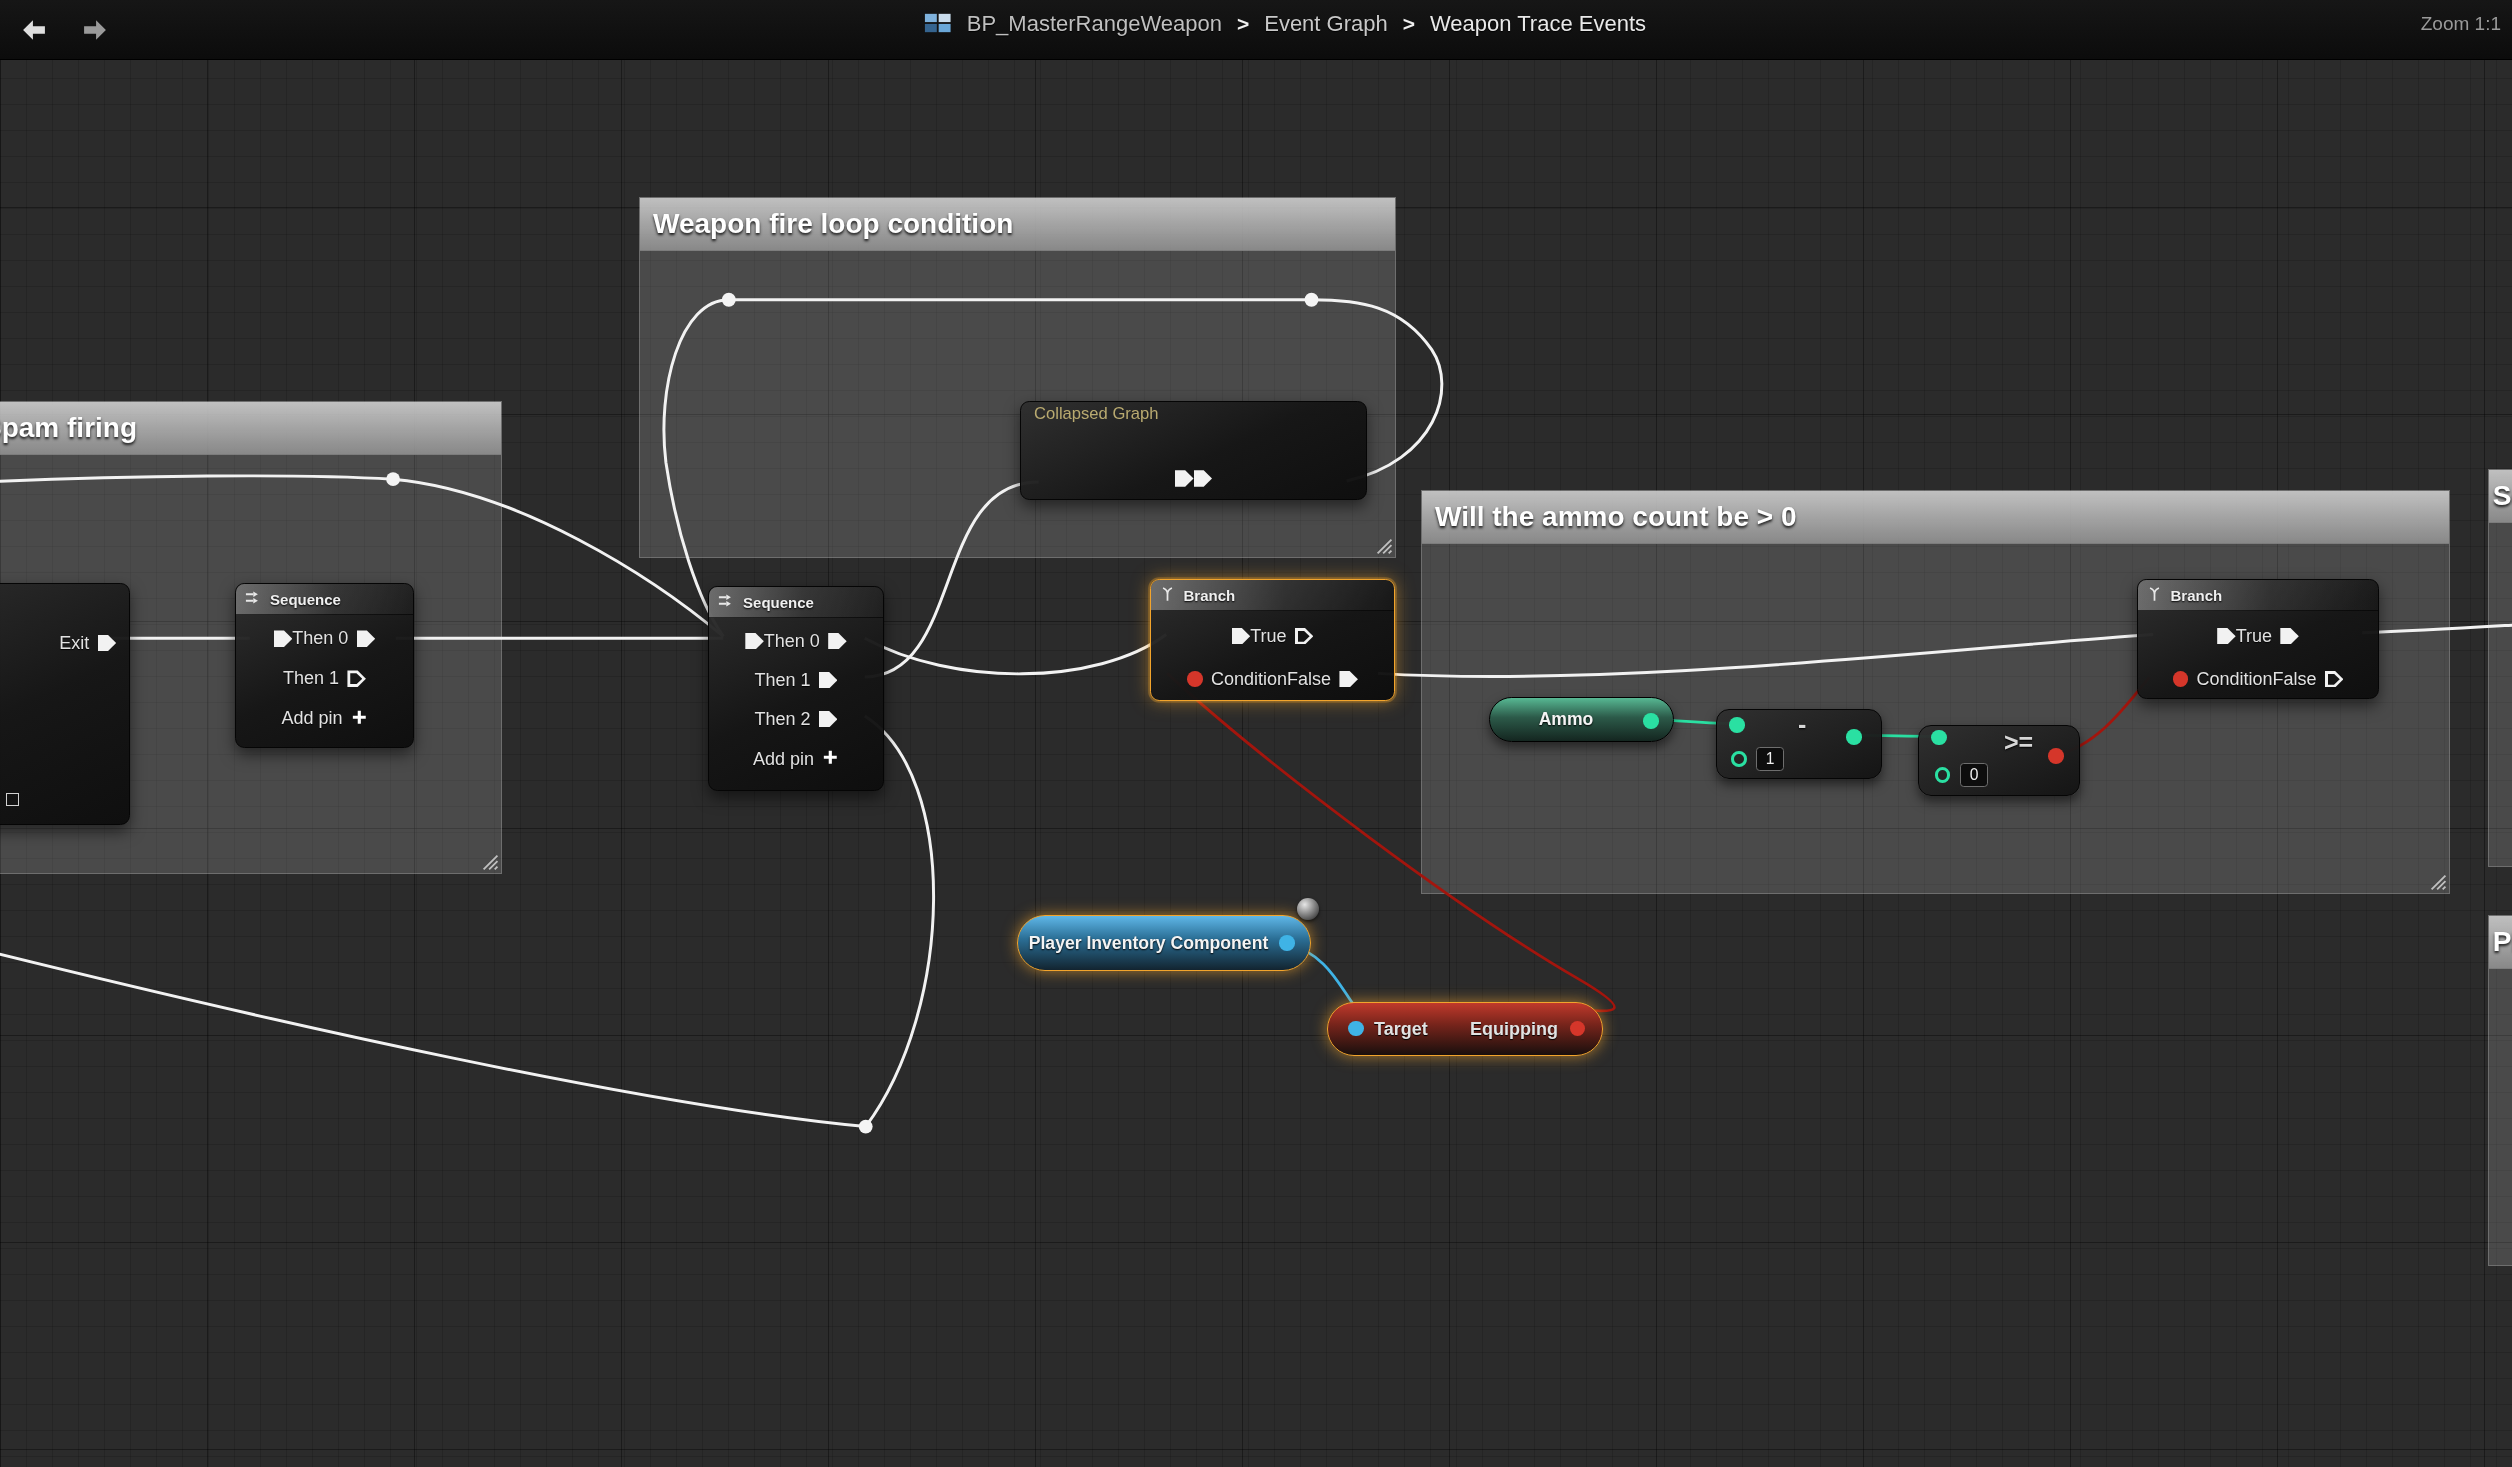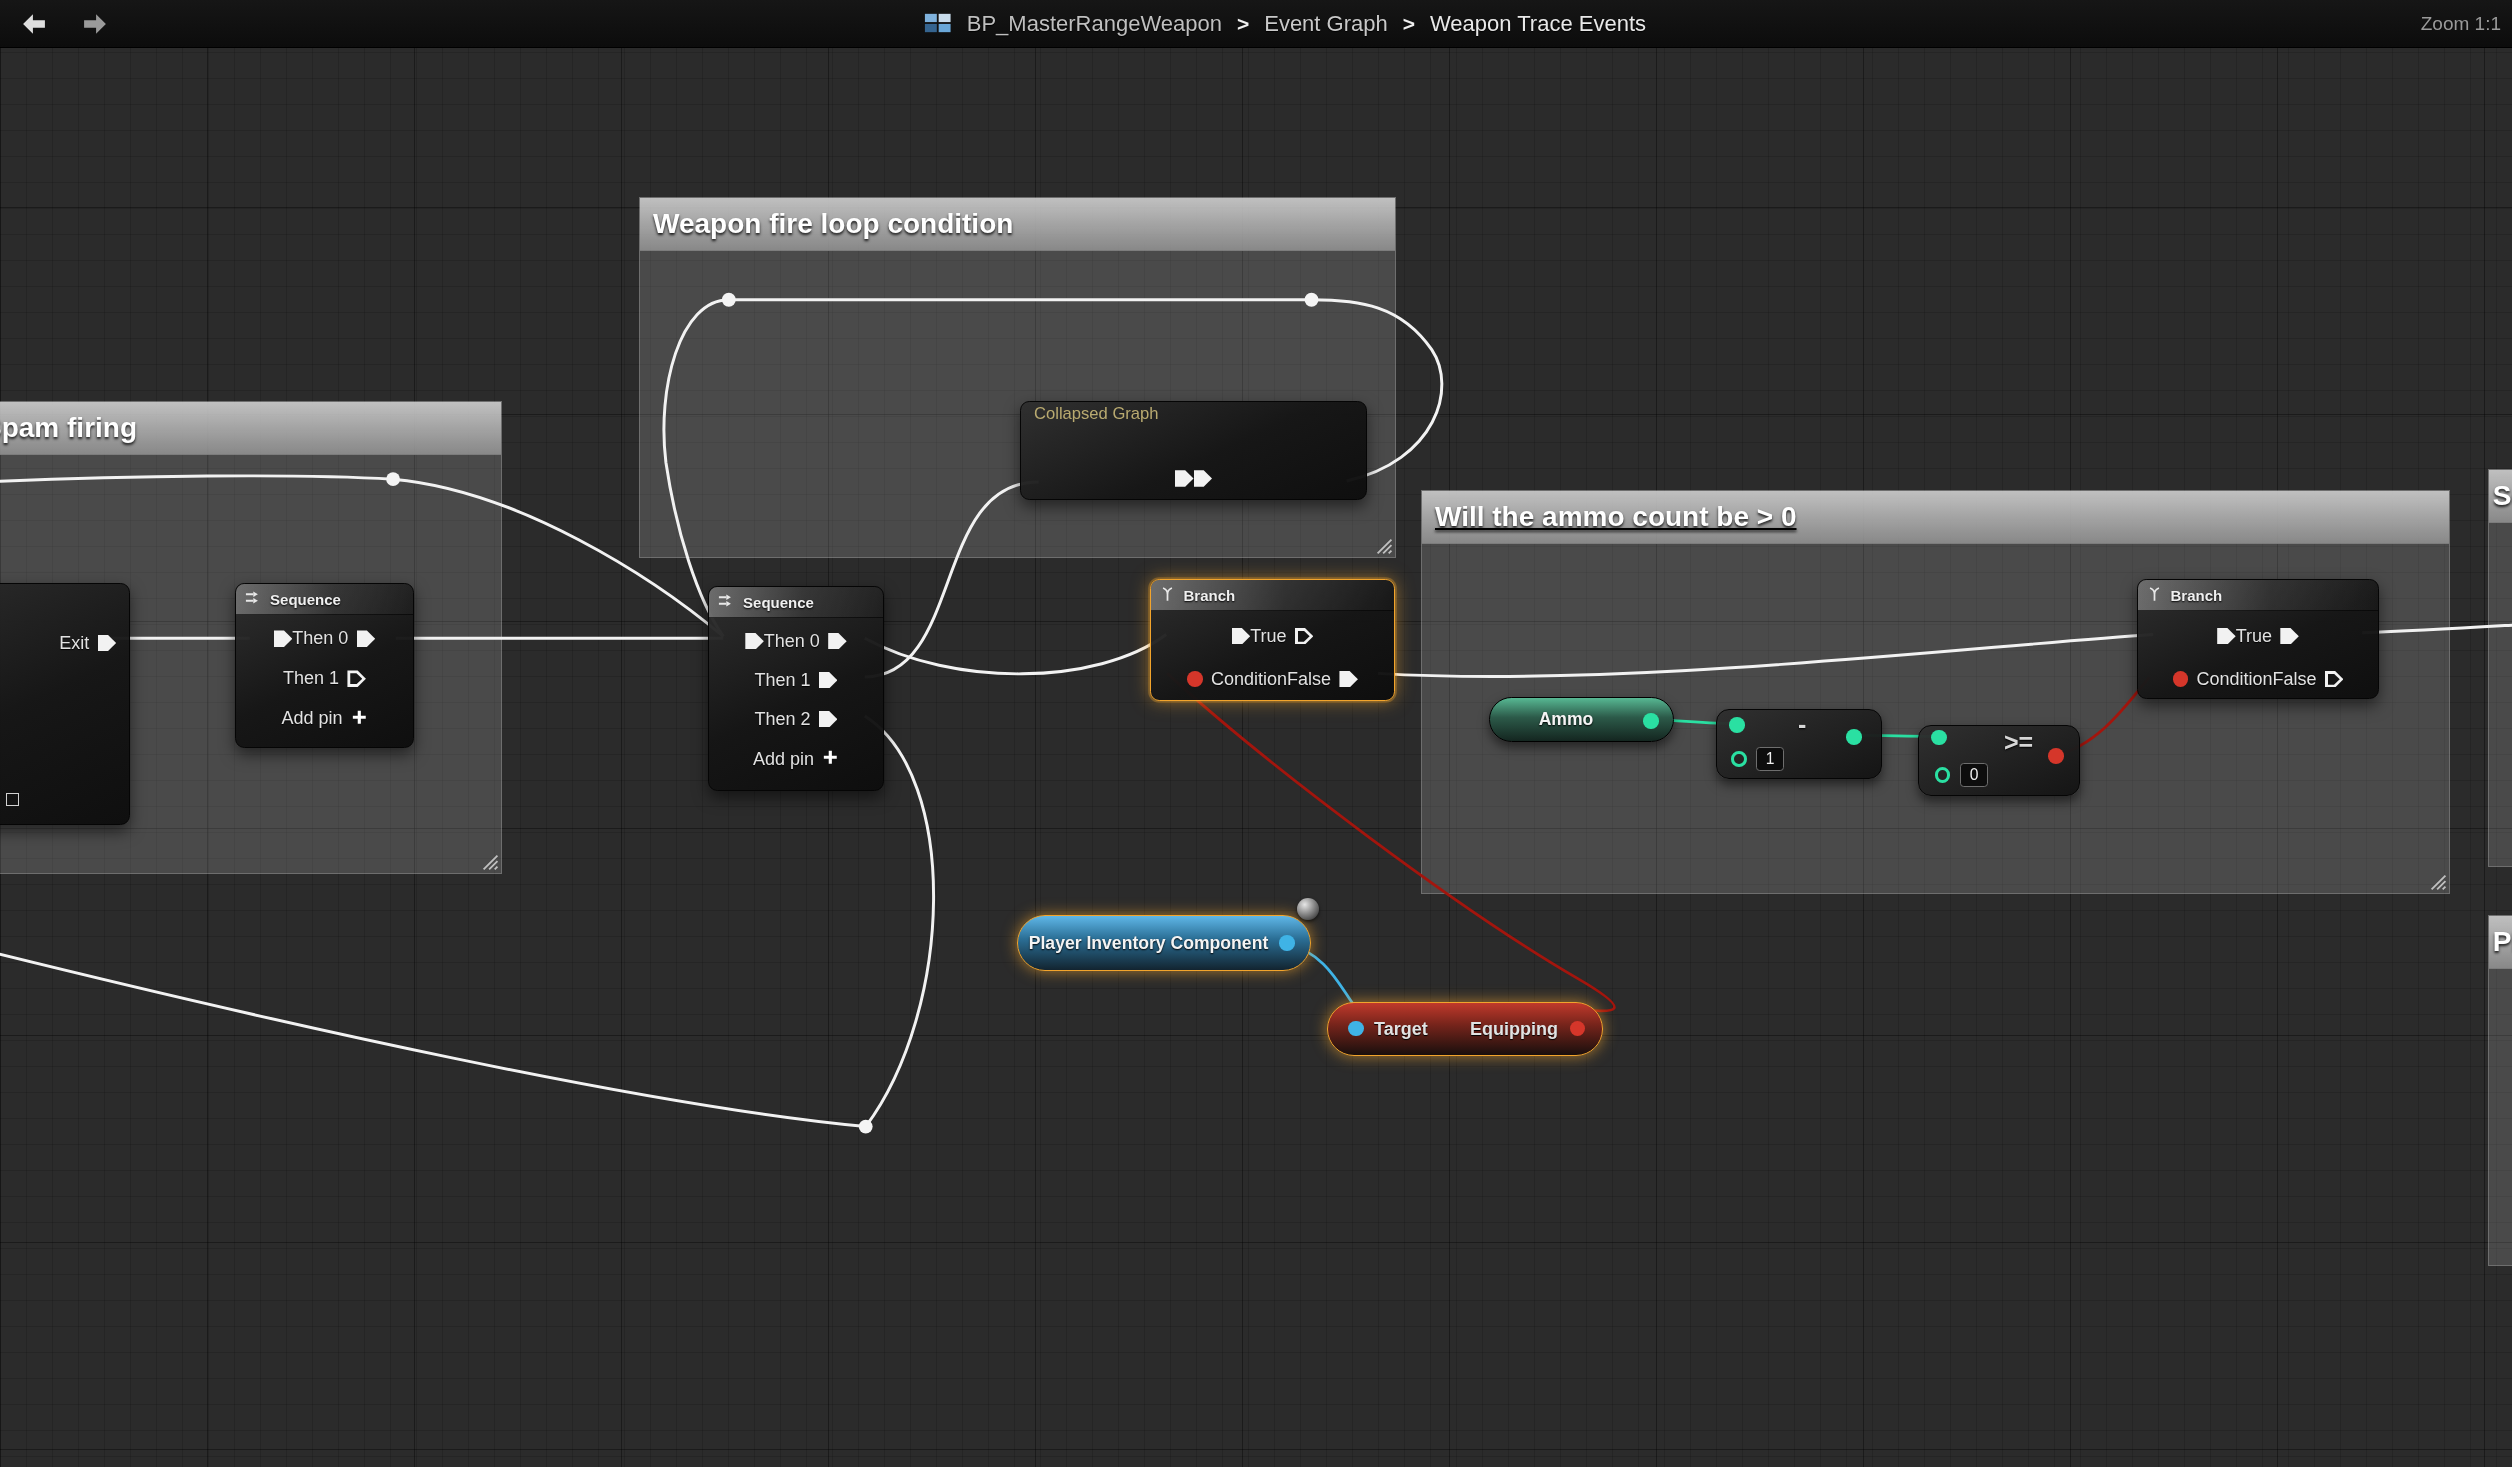--- a/index.html
+++ b/index.html
@@ -10,21 +10,21 @@
     background-color:#2b2b2b;
     background-image:
       linear-gradient(rgba(0,0,0,0.38) 1.4px, transparent 1.4px),
       linear-gradient(90deg, rgba(0,0,0,0.38) 1.4px, transparent 1.4px),
       linear-gradient(rgba(0,0,0,0.13) 0.9px, transparent 0.9px),
       linear-gradient(90deg, rgba(0,0,0,0.13) 0.9px, transparent 0.9px);
     background-size:207px 207px,207px 207px,26px 26px,26px 26px;
   }
 
   
-  .topbar{position:absolute;left:0;top:0;right:0;height:48px;z-index:10;
+  .topbar{position:absolute;left:0;top:0;right:0;height:60px;z-index:10;
     background:linear-gradient(180deg,#161616,#0c0c0c);
     border-bottom:0.9px solid #000;display:flex;align-items:center;}
   .navarrows{display:flex;align-items:center;gap:24px;padding-left:15px;}
   .navbtn{width:37px;height:31px;display:flex;align-items:center;justify-content:center;cursor:pointer;}
   .breadcrumb{position:absolute;left:50%;top:0;height:48px;transform:translateX(-46%);
     display:flex;align-items:center;gap:15px;white-space:nowrap;}
   .crumb{font-size:22px;color:#bfbfbf;text-shadow:0 0.9px 0.9px #000;}
   .crumb.mid{color:#c9c9c9;}
   .crumb.last{color:#e9e9e9;}
   .crumb-sep{font-size:21px;font-weight:bold;color:#f0f0f0;}
@@ -122,21 +122,21 @@
     <div class="comment-title">
       <span>Weapon fire loop condition</span>
     </div>
     <span class="resize-handle">
       <svg width="20.3" height="20.3" viewBox="0 0 22 22">
           <path d="M5 20 L20 5 M11 20 L20 11 M17 20 L20 17" stroke="rgba(255,255,255,0.65)" stroke-width="2" fill="none"></path>
         </svg>
     </span>
   </div>
 
-  <div class="comment" style="left:1421px;top:490px;width:1029px;height:404px;text-decoration:underline;">
+  <div class="comment" style="left:1421px;top:490px;width:1029px;height:404px;">
     <div class="comment-title">
       <span>Will the ammo count be &gt; 0</span>
     </div>
     <span class="resize-handle">
       <svg width="20.3" height="20.3" viewBox="0 0 22 22">
           <path d="M5 20 L20 5 M11 20 L20 11 M17 20 L20 17" stroke="rgba(255,255,255,0.65)" stroke-width="2" fill="none"></path>
         </svg>
     </span>
   </div>
 

